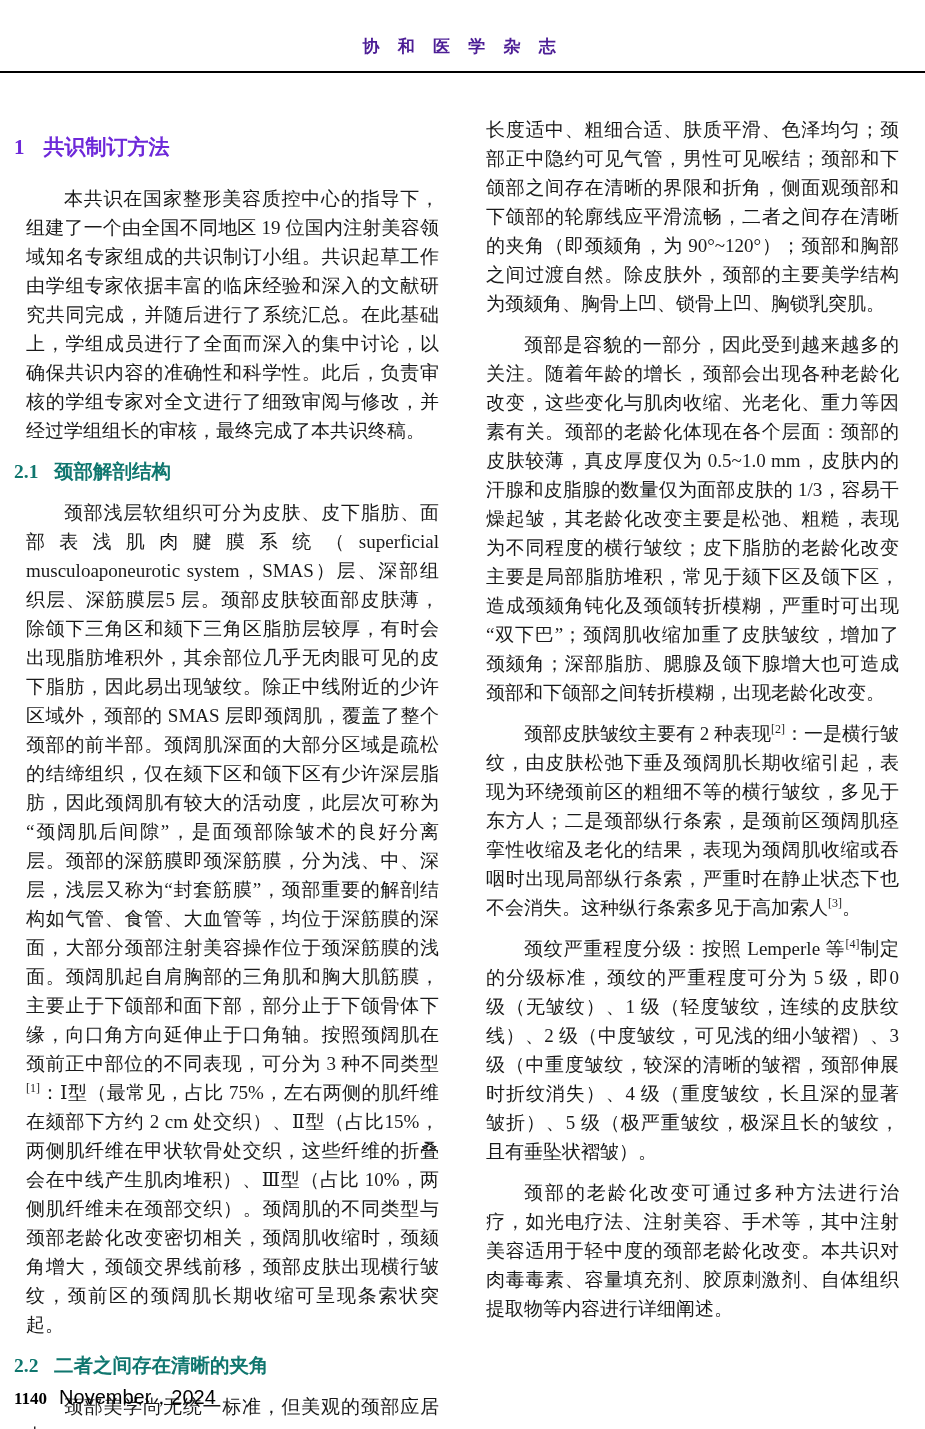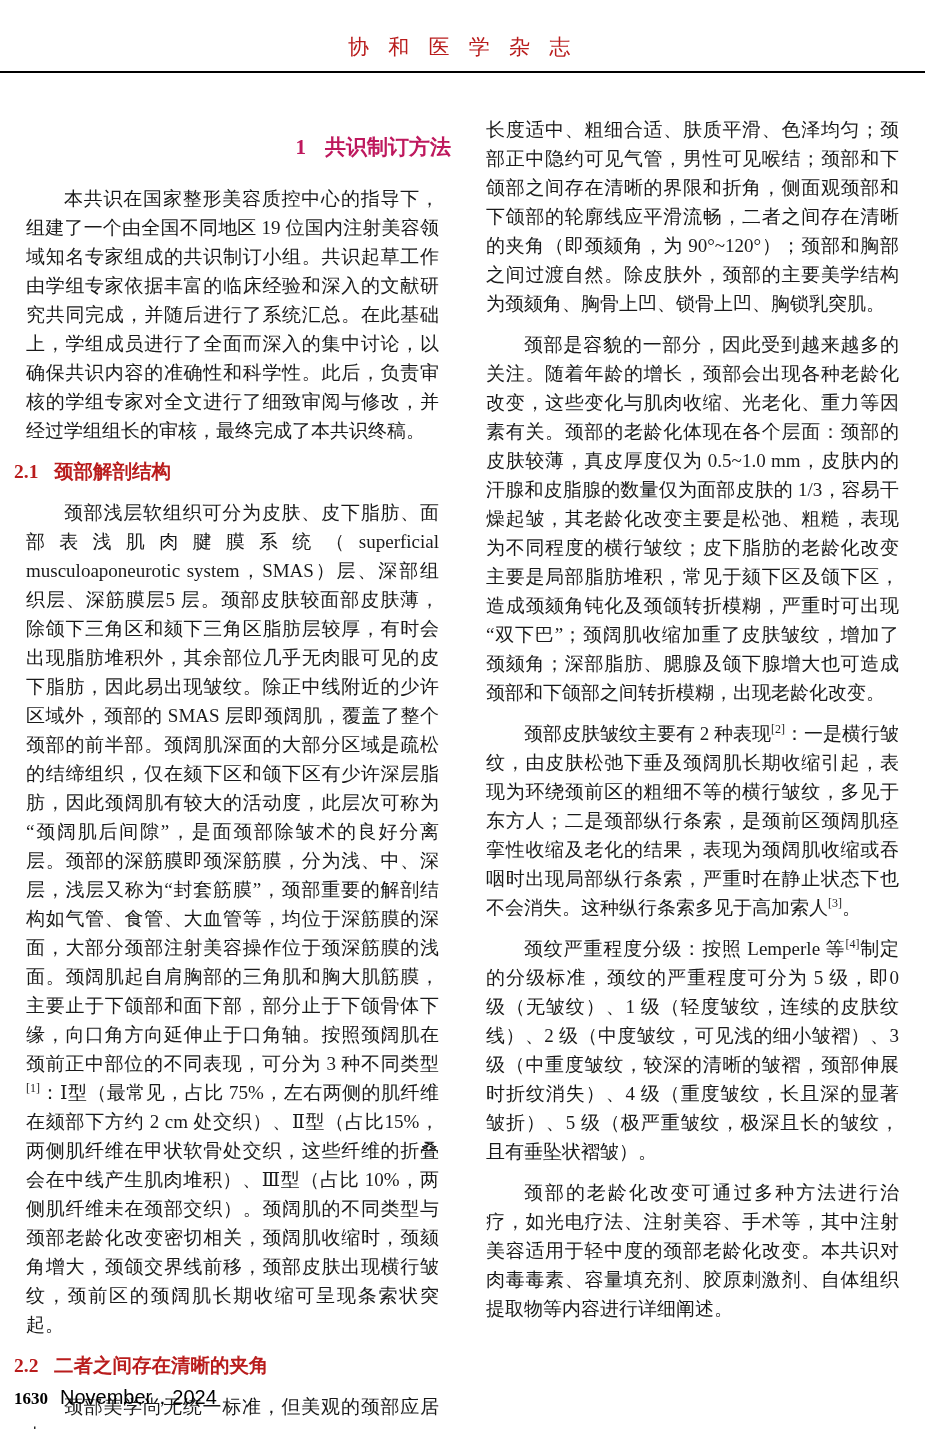--- a/index.html
+++ b/index.html
@@ -10,24 +10,25 @@
     background:#ffffff;
     color:#1a1a1a;
     overflow:hidden;
     font-family:"Liberation Serif","DejaVu Serif",serif;
   }
   .page-header {
     padding-top:36px;
     text-align:center;
   }
   .journal-title {
-    font-size:21px;
+    font-size:17px;
     letter-spacing:7px;
-    color:#b91c1c;
+    color:#4c1d95;
     line-height:22px;
+    font-weight:bold;
   }
   .header-rule {
     margin-top:13px;
     border-bottom:2.5px solid #000000;
     width:100%;
   }
   .content {
     display:flex;
     gap:23px;
     padding:30px 14px 0 14px;
@@ -49,37 +50,37 @@
     font-size:12px;
     line-height:0;
     vertical-align:super;
   }
   .sec-heading {
     margin:29px 0 22px 0;
     font-family:"Liberation Sans","DejaVu Sans",sans-serif;
     font-weight:bold;
     font-size:21px;
     line-height:29px;
-    text-align:right;
+    text-align:left;
     text-indent:0;
-    color:#be185d;
+    color:#6d28d9;
   }
   .sec-heading .sec-num {
     font-family:"Liberation Serif","DejaVu Serif",serif;
     margin-right:0.9em;
   }
   .sub-heading {
     margin:0;
     font-family:"Liberation Sans","DejaVu Sans",sans-serif;
     font-weight:bold;
     font-size:19.5px;
     line-height:29px;
     text-align:left;
     text-indent:0;
-    color:#b91c1c;
+    color:#0f766e;
   }
   .sub-heading .sec-num {
     font-family:"Liberation Serif","DejaVu Serif",serif;
     margin-right:0.8em;
   }
   .page-footer {
     position:absolute;
     left:14px;
     top:1384px;
     white-space:nowrap;
@@ -118,15 +119,15 @@
     <section class="col" id="col-right">
         <p class="para no-indent">长度适中、粗细合适、肤质平滑、色泽均匀；颈部正中隐约可见气管，男性可见喉结；颈部和下颌部之间存在清晰的界限和折角，侧面观颈部和下颌部的轮廓线应平滑流畅，二者之间存在清晰的夹角（即颈颏角，为 90°~120°）；颈部和胸部之间过渡自然。除皮肤外，颈部的主要美学结构为颈颏角、胸骨上凹、锁骨上凹、胸锁乳突肌。</p>
         <p class="para">颈部是容貌的一部分，因此受到越来越多的关注。随着年龄的增长，颈部会出现各种老龄化改变，这些变化与肌肉收缩、光老化、重力等因素有关。颈部的老龄化体现在各个层面：颈部的皮肤较薄，真皮厚度仅为 0.5~1.0 mm，皮肤内的汗腺和皮脂腺的数量仅为面部皮肤的 1/3，容易干燥起皱，其老龄化改变主要是松弛、粗糙，表现为不同程度的横行皱纹；皮下脂肪的老龄化改变主要是局部脂肪堆积，常见于颏下区及颌下区，造成颈颏角钝化及颈颌转折模糊，严重时可出现“双下巴”；颈阔肌收缩加重了皮肤皱纹，增加了颈颏角；深部脂肪、腮腺及颌下腺增大也可造成颈部和下颌部之间转折模糊，出现老龄化改变。</p>
         <p class="para">颈部皮肤皱纹主要有 2 种表现<sup>[2]</sup>：一是横行皱纹，由皮肤松弛下垂及颈阔肌长期收缩引起，表现为环绕颈前区的粗细不等的横行皱纹，多见于东方人；二是颈部纵行条索，是颈前区颈阔肌痉挛性收缩及老化的结果，表现为颈阔肌收缩或吞咽时出现局部纵行条索，严重时在静止状态下也不会消失。这种纵行条索多见于高加索人<sup>[3]</sup>。</p>
         <p class="para">颈纹严重程度分级：按照 Lemperle 等<sup>[4]</sup>制定的分级标准，颈纹的严重程度可分为 5 级，即0 级（无皱纹）、1 级（轻度皱纹，连续的皮肤纹线）、2 级（中度皱纹，可见浅的细小皱褶）、3 级（中重度皱纹，较深的清晰的皱褶，颈部伸展时折纹消失）、4 级（重度皱纹，长且深的显著皱折）、5 级（极严重皱纹，极深且长的皱纹，且有垂坠状褶皱）。</p>
         <p class="para">颈部的老龄化改变可通过多种方法进行治疗，如光电疗法、注射美容、手术等，其中注射美容适用于轻中度的颈部老龄化改变。本共识对肉毒毒素、容量填充剂、胶原刺激剂、自体组织提取物等内容进行详细阐述。</p>
       </section>
   </main>
 
   <footer class="page-footer">
-    <span class="page-number">1630</span><span class="issue-date">November，2024</span>
+    <span class="page-number">1140</span><span class="issue-date">November，2024</span>
   </footer>
 </div>
 
 </body></html>

